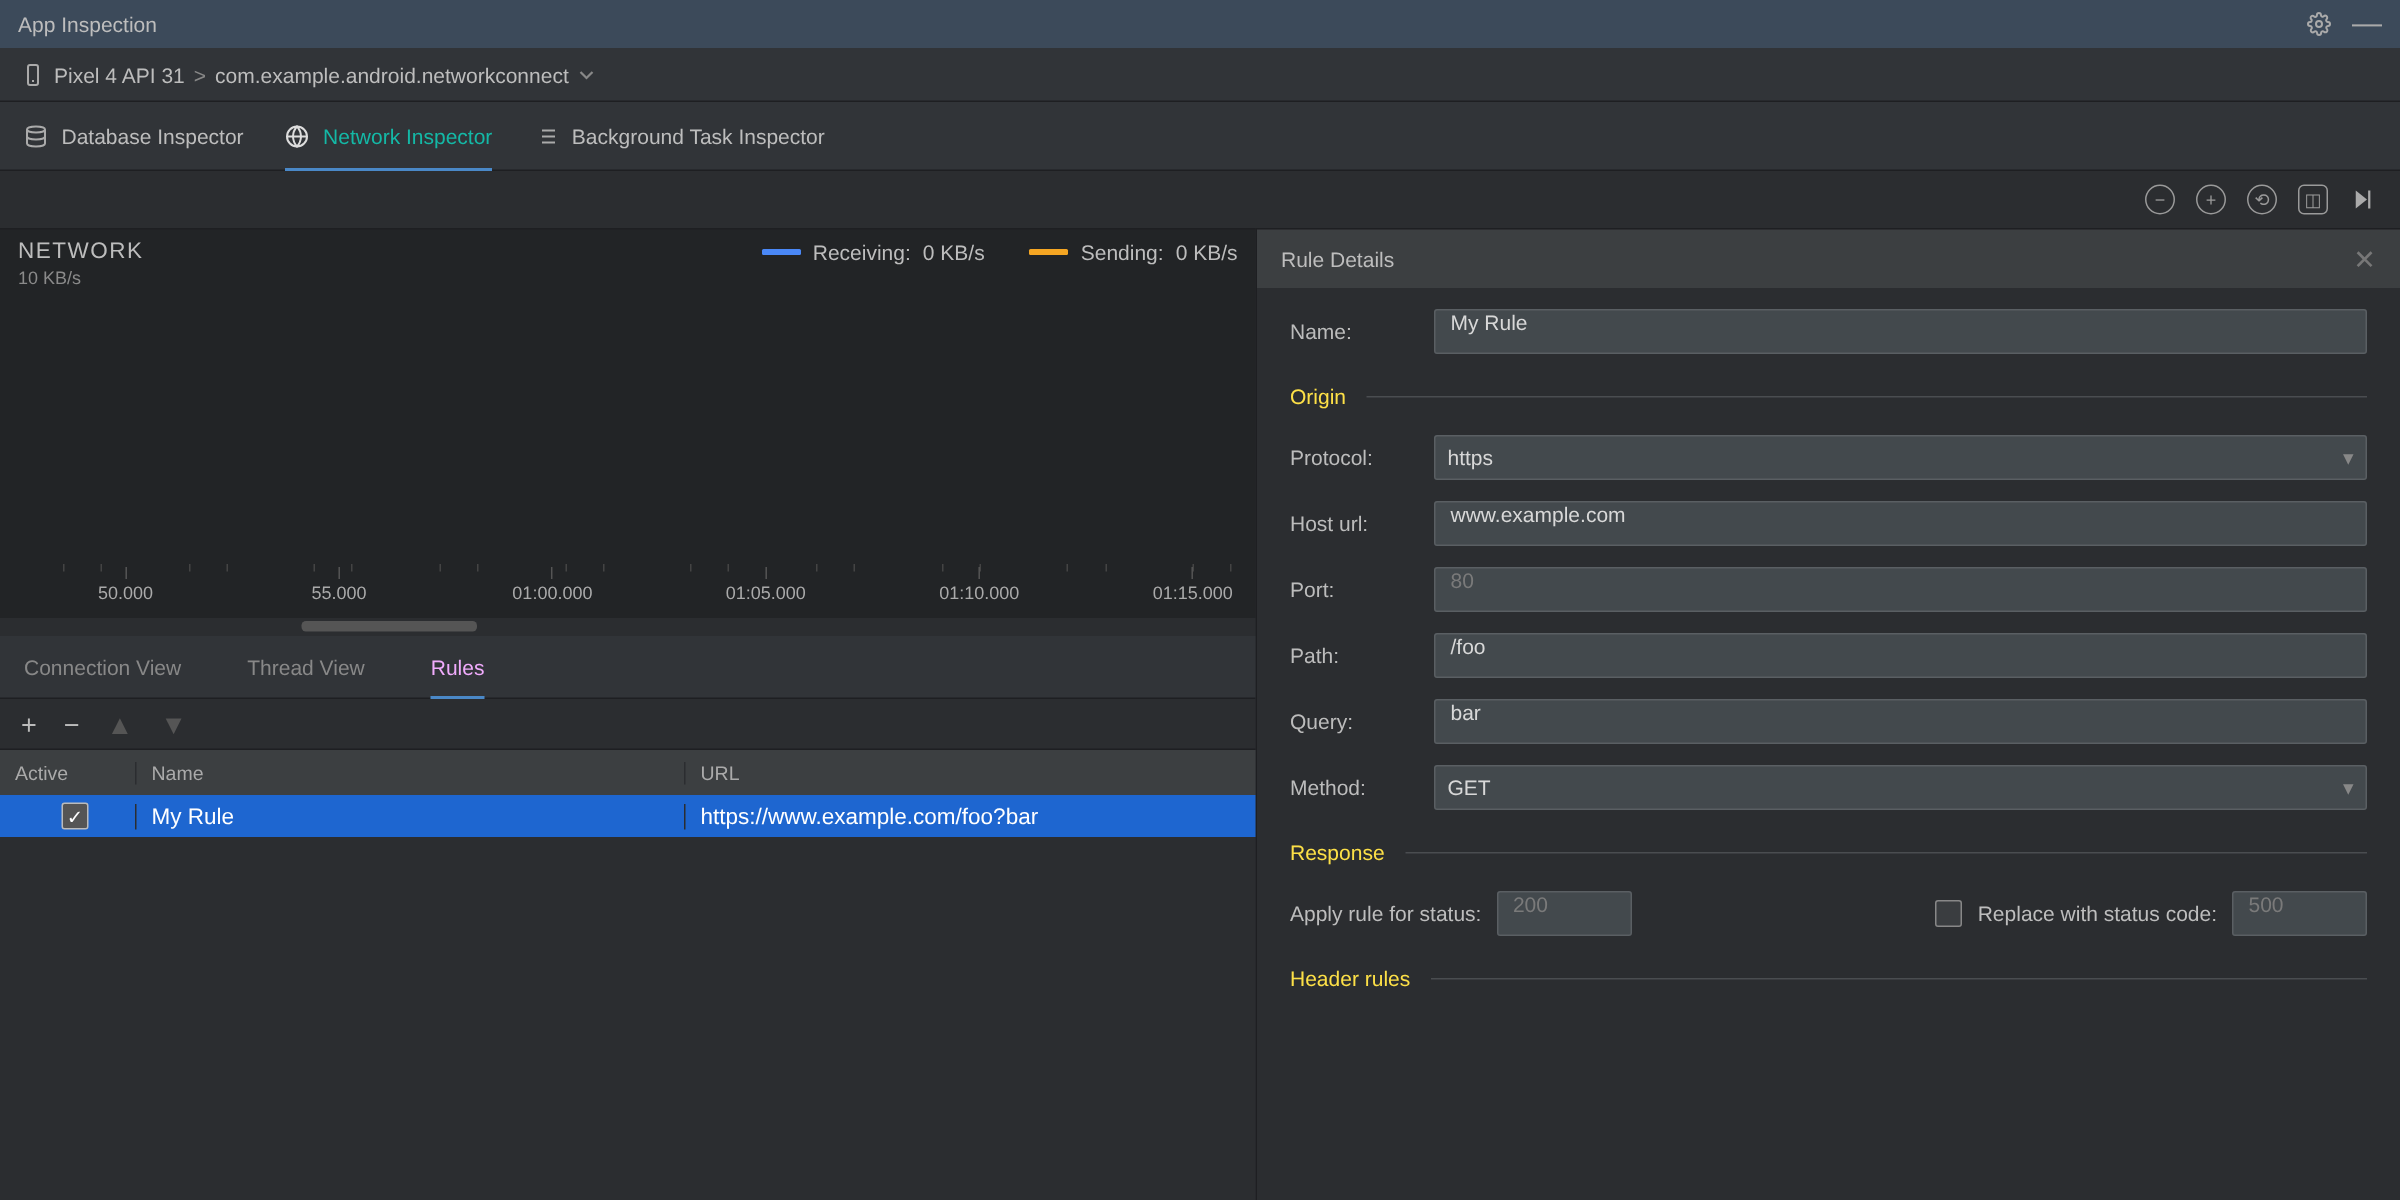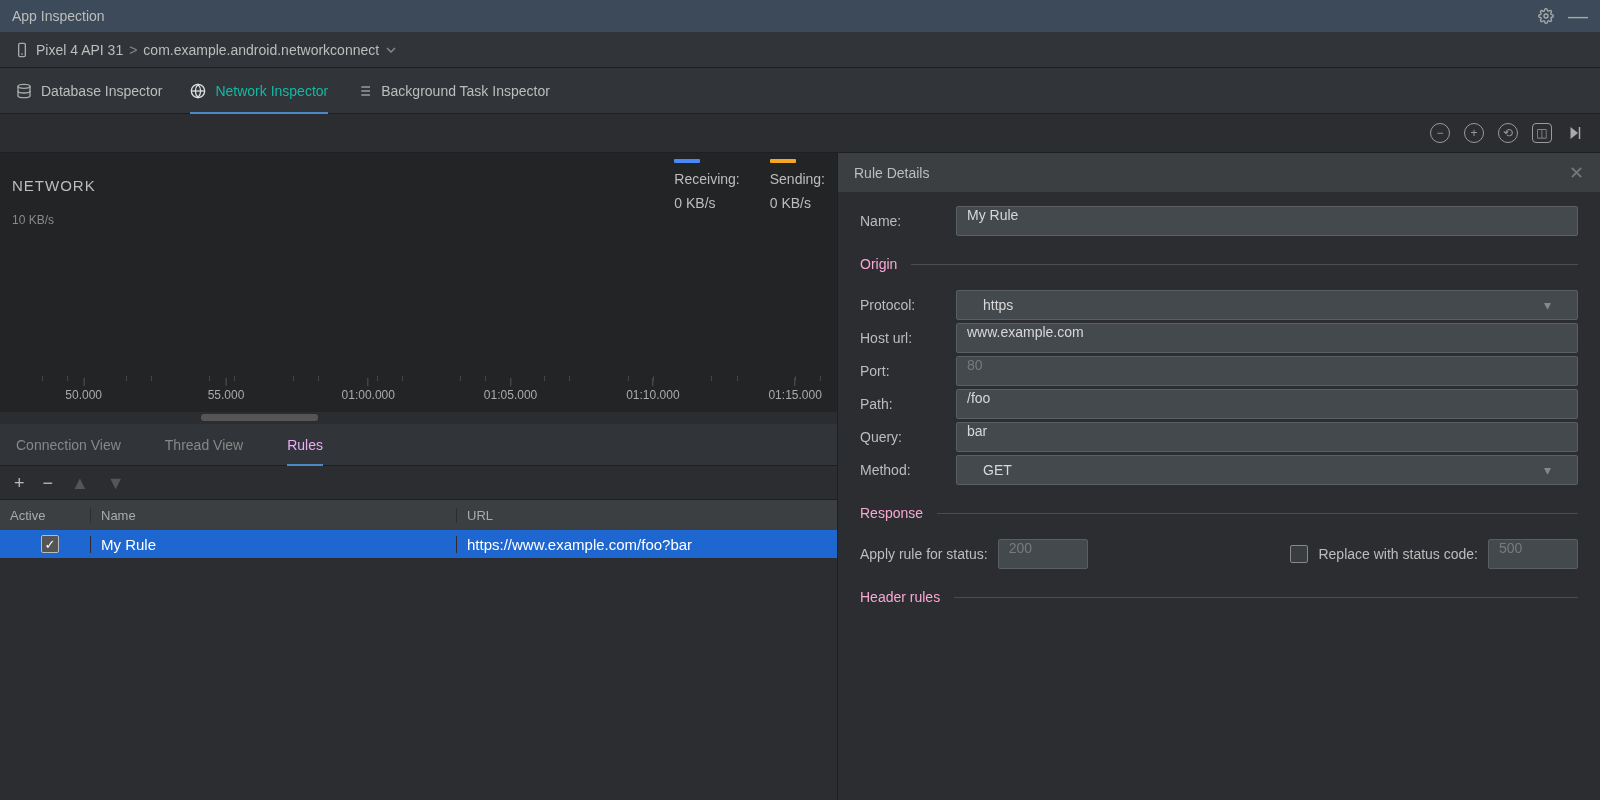--- a/index.html
+++ b/index.html
@@ -104,21 +104,21 @@
   padding: 6px 12px 2px;
   justify-content: space-between;
 }
 .net-title {
   font-weight: 500;
   letter-spacing: 1px;
   font-size: 15px;
   color: #bdbdbd;
 }
 .legend { display: flex; gap: 30px; align-items: center; font-size: 14px; }
-.legend-item { display: flex; align-items: flex-start; gap: 8px; flex-direction: column; }
+.legend-item { display: flex; align-items: center; gap: 8px; }
 .legend-swatch { width: 26px; height: 4px; border-radius: 1px; }
 .lg-blue { background: #4a88f7; }
 .lg-orange { background: #f5a623; }
 .y-label { padding: 0 12px 2px; font-size: 12px; color: #8a8a8a; }
 .chart-area {
   flex: 1;
   position: relative;
 }
 .ticks-row {
   height: 36px;
@@ -223,54 +223,54 @@
   align-items: center;
   padding: 0 16px;
   justify-content: space-between;
   border-top: 1px solid #1e1f22;
 }
 .close-x { color: #777; font-size: 18px; cursor: pointer; }
 .detail-body { padding: 14px 22px 40px; }
 .form-row {
   display: flex;
   align-items: center;
-  margin-bottom: 3px;
+  margin-bottom: 14px;
   gap: 14px;
 }
 .form-label { width: 82px; color: #bcbcbc; }
 .form-input {
   flex: 1;
   background: #43494d;
   border: 1px solid #5a5f63;
   height: 30px;
   color: #d8d8d8;
   padding: 0 10px;
   font-size: 14px;
   border-radius: 2px;
 }
 .form-select {
   flex: 1;
   background: #43494d;
   border: 1px solid #5a5f63;
   height: 30px;
   color: #d8d8d8;
-  padding: 0 26px;
+  padding: 0 8px;
   border-radius: 2px;
   display: flex;
   align-items: center;
   justify-content: space-between;
   cursor: pointer;
 }
 .form-input.placeholder { color: #7a7a7a; }
 .section-sep {
   display: flex;
   align-items: center;
   gap: 14px;
   margin: 20px 0 18px;
-  color: #f9a8d4;
+  color: #fde047;
 }
 .section-sep .line { flex: 1; height: 1px; background: #4a4d50; }
 .response-row {
   display: flex;
   align-items: center;
   gap: 10px;
   margin-bottom: 20px;
 }
 .small-input {
   width: 90px;

